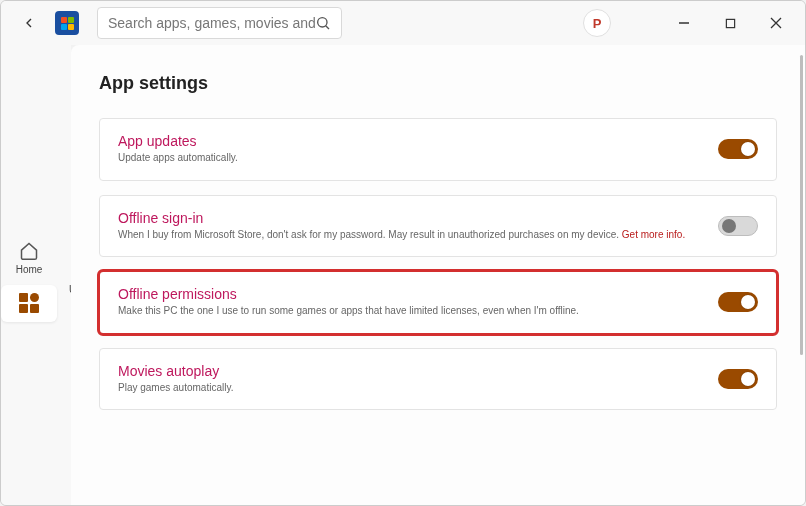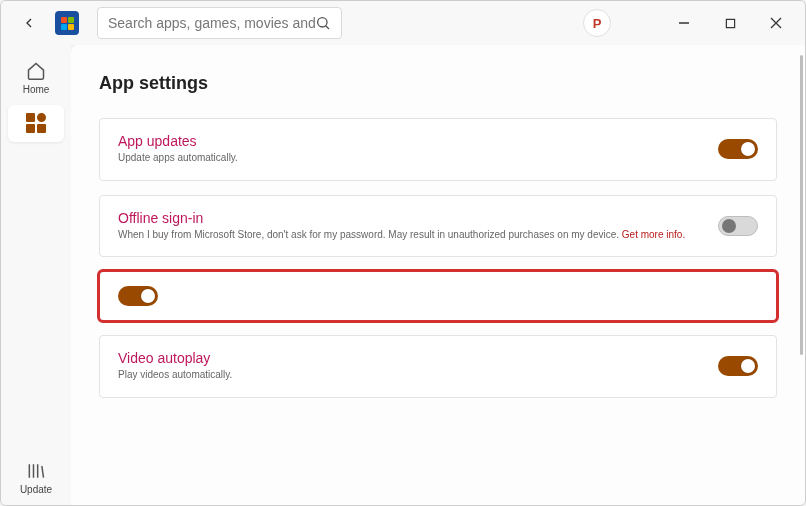--- a/index.html
+++ b/index.html
@@ -84,21 +84,20 @@
     cursor: pointer;
   }
   .shell {
     display: flex;
     height: calc(100% - 44px);
   }
   .sidebar {
     width: 70px;
     background: #f8f8f8;
     display: flex;
-    flex-direction: column;
     align-items: center;
     padding-top: 8px;
   }
   .nav-group { display: flex; flex-direction: column; align-items: center; width: 100%; }
   .nav-item {
     width: 56px;
     padding: 8px 0 6px;
     display: flex;
     flex-direction: column;
     align-items: center;
@@ -289,30 +288,34 @@
           <div class="setting-desc">
             <span>When I buy from Microsoft Store, don't ask for my password. May result in unauthorized purchases on my device. </span><a href="#">Get more info.</a>
           </div>
         </div>
         <div class="toggle off">
             <div class="knob"></div>
           </div>
       </div>
 
       <div class="setting-card highlight">
-        <div class="toggle on">
-            <div class="knob"></div>
-          </div>
-      </div>
-
-      <div class="setting-card">
         <div class="setting-text">
-          <div class="setting-title">Video autoplay</div>
-          <div class="setting-desc">Play videos automatically.</div>
+          <div class="setting-title">Offline permissions</div>
+          <div class="setting-desc">Make this PC the one I use to run some games or apps that have limited licenses, even when I'm offline.</div>
         </div>
         <div class="toggle on">
             <div class="knob"></div>
           </div>
       </div>
 
+      <div class="setting-card">
+        <div class="setting-text">
+          <div class="setting-title">Movies autoplay</div>
+          <div class="setting-desc">Play games automatically.</div>
+        </div>
+        <div class="toggle on">
+            <div class="knob"></div>
+          </div>
+      </div>
+
     </div>
   </div>
 </div>
 
 </body></html>

